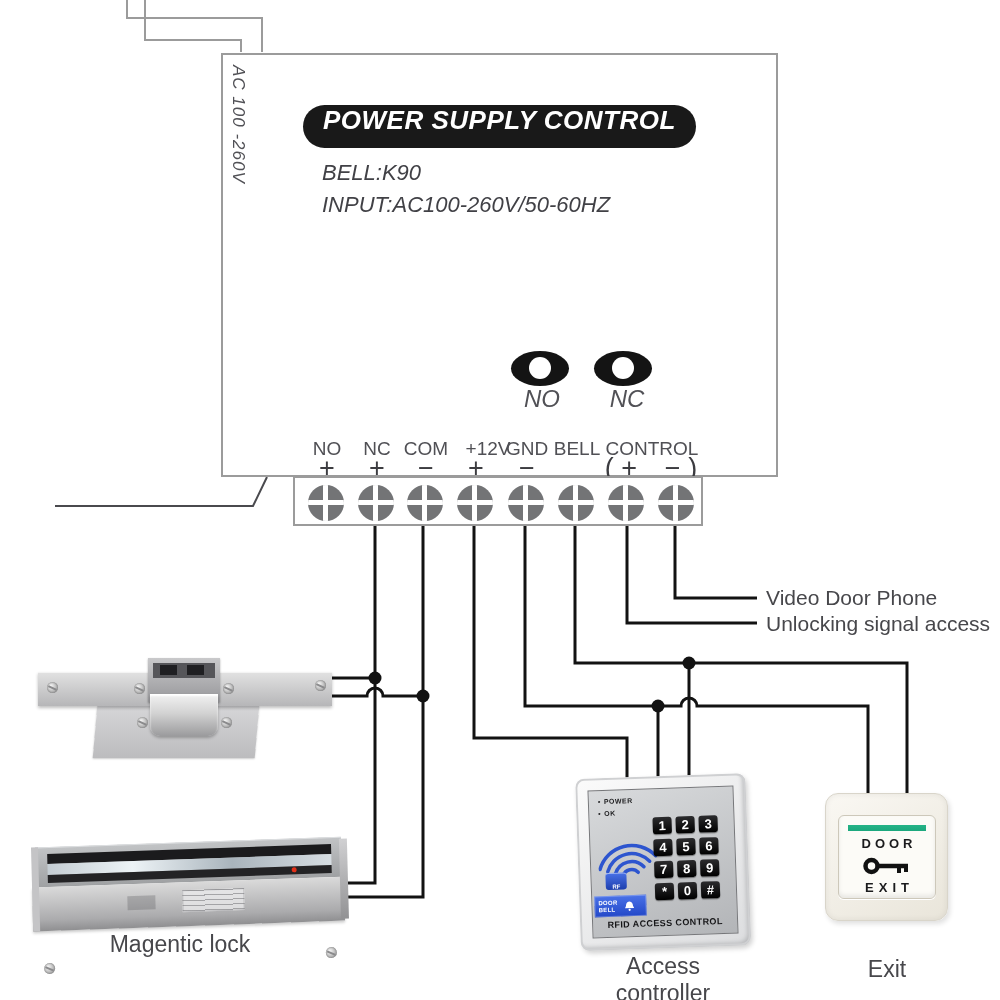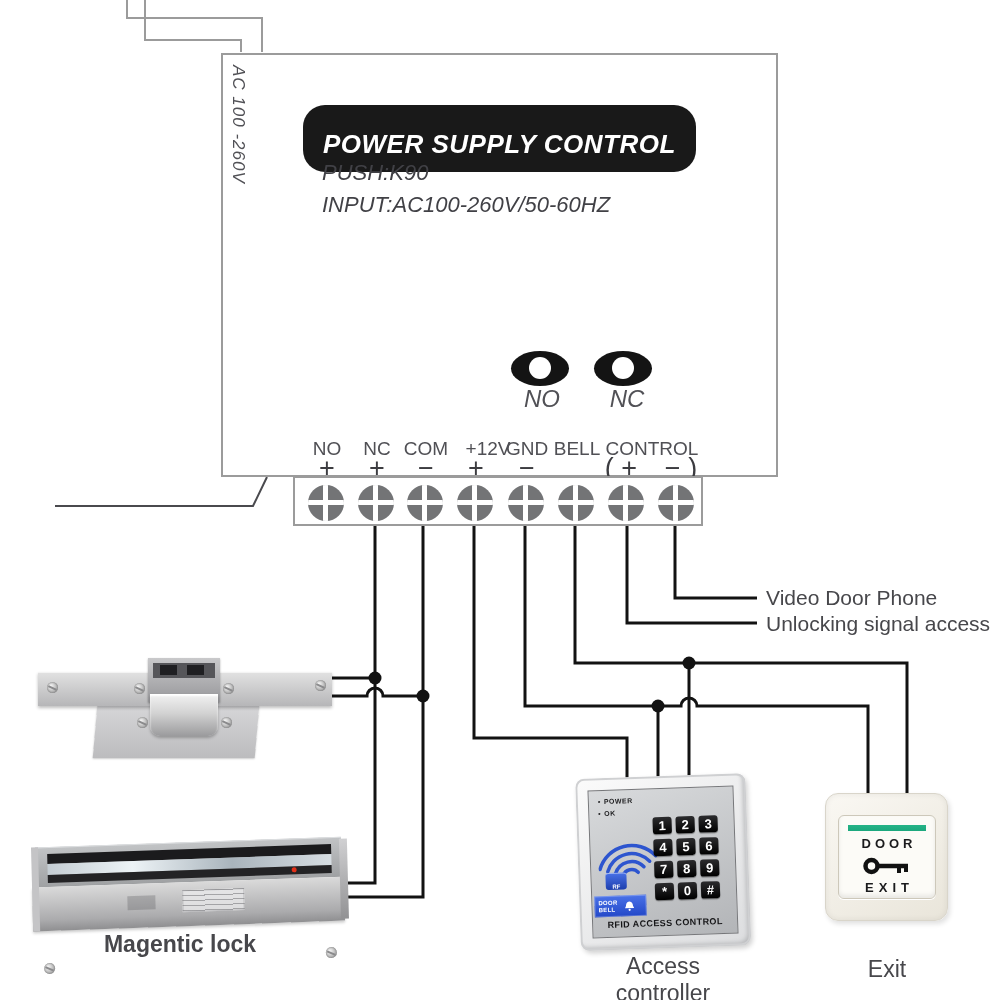--- a/index.html
+++ b/index.html
@@ -14,22 +14,22 @@
   .thinline{stroke:var(--outline);stroke-width:2;fill:none;}
   .leader{stroke:#4a4a4e;stroke-width:2;fill:none;}
   .dot{fill:var(--wire);}
 
   
   .psu-box{position:absolute;left:221px;top:53px;width:557px;height:424px;
            border:2px solid var(--outline);background:#fff;z-index:2;box-sizing:border-box;}
   .ac-label{position:absolute;left:5px;top:10px;writing-mode:vertical-rl;
             font-style:italic;font-size:17px;letter-spacing:1px;color:#515156;}
   .title-pill{position:absolute;left:80px;top:50px;height:43px;border-radius:22px;
-              background:var(--pill-bg);display:inline-flex;align-items:flex-end;
-              padding:12px 20px;white-space:nowrap;}
+              background:var(--pill-bg);display:inline-flex;align-items:flex-start;
+              padding:0 20px;white-space:nowrap;}
   .title-pill span{color:#fff;font-weight:bold;font-style:italic;font-size:26px;letter-spacing:.5px;}
   .spec{position:absolute;left:99px;font-style:italic;font-size:22px;color:#414146;white-space:nowrap;}
   .spec1{top:105px;} .spec2{top:137px;} .spec3{top:169px;}
 
   .jumper{position:absolute;width:58px;height:35px;border-radius:50%;background:#141414;}
   .jumper .hole{position:absolute;left:18px;top:6px;width:22px;height:22px;border-radius:50%;background:#fff;}
   .jmp-no{left:288px;top:296px;} .jmp-nc{left:371px;top:296px;}
   .jumper-label{position:absolute;font-style:italic;font-size:24px;color:#515156;transform:translateX(-50%);}
   .jl-no{left:319px;top:330px;} .jl-nc{left:404px;top:330px;}
 
@@ -138,21 +138,21 @@
             box-shadow:inset 0 -3px 4px rgba(0,0,0,.08), 0 1px 0 #fff;}
   .exit-stripe{position:absolute;left:9px;top:9px;width:78px;height:6px;
                background:linear-gradient(180deg,#25b387,var(--green));}
   .exit-door{position:absolute;left:0;top:20px;width:100%;text-align:center;
              font-size:13px;font-weight:bold;letter-spacing:4px;color:#1b1b1d;text-indent:4px;}
   .exit-key{position:absolute;left:24px;top:38px;}
   .exit-exit{position:absolute;left:0;top:64px;width:100%;text-align:center;
              font-size:13px;font-weight:bold;letter-spacing:5px;color:#1b1b1d;text-indent:5px;}
 
   .cap-mortise{left:60px;top:764px;width:255px;}
-  .cap-maglock{left:60px;top:931px;width:240px;font-weight:bold;}
+  .cap-maglock{left:60px;top:931px;width:240px;}
   .cap-access{left:578px;top:953px;width:170px;}
   .cap-exit{left:826px;top:956px;width:122px;}
 </style>
 </head>
 <body>
 
 <div id="canvas">
 
   <svg id="wires" width="1000" height="1000">
 
@@ -181,21 +181,21 @@
 
     <path class="wire" d="M627 526 V623 H757"></path>
     <path class="wire" d="M675 526 V598 H757"></path>
   </svg>
 
   <div class="psu-box">
     <div class="ac-label">AC 100 -260V</div>
     <div class="title-pill">
       <span>POWER SUPPLY CONTROL</span>
     </div>
-    <div class="spec spec1">PUSH:K90</div>
+    <div class="spec spec1">BELL:K90</div>
     <div class="spec spec2">INPUT:AC100-260V/50-60HZ</div>
 
     <div class="jumper jmp-no">
         <div class="hole"></div>
       </div>
     <div class="jumper jmp-nc">
         <div class="hole"></div>
       </div>
     <div class="jumper-label jl-no">NO</div>
     <div class="jumper-label jl-nc">NC</div>

